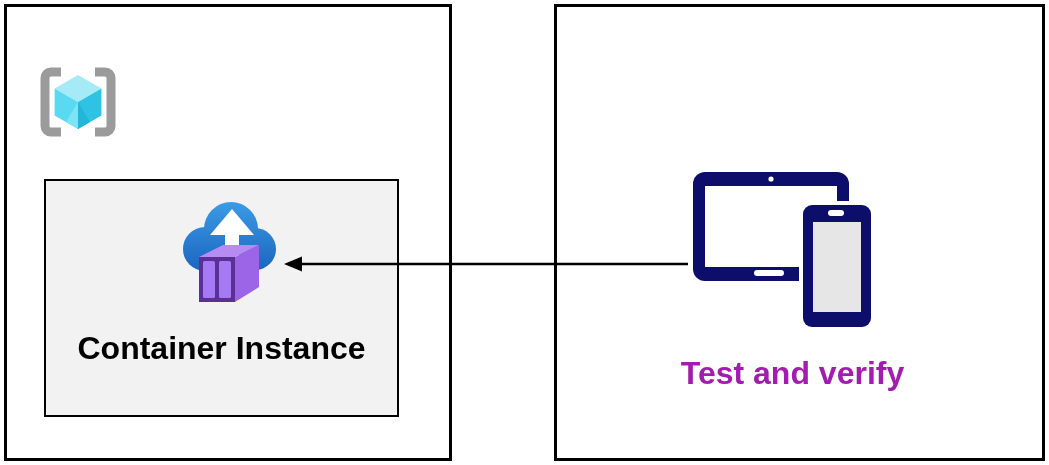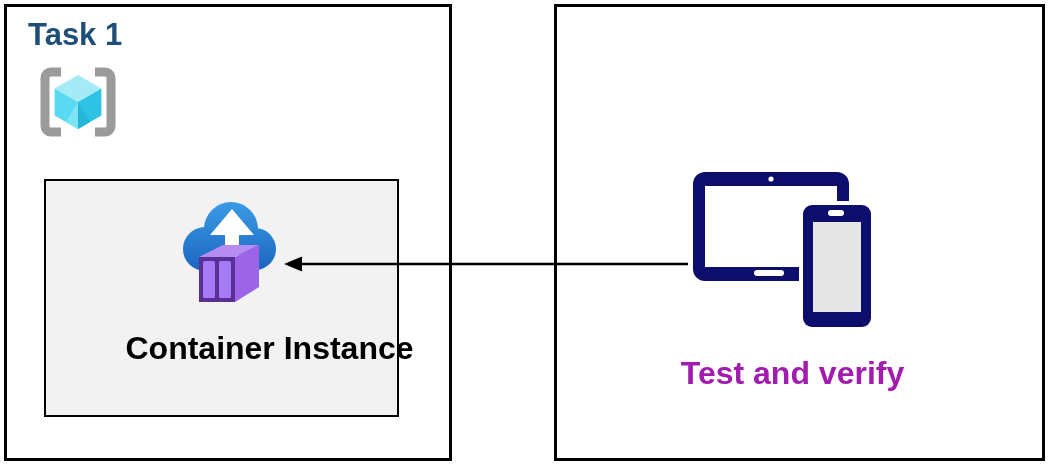--- a/index.html
+++ b/index.html
@@ -50,21 +50,20 @@
   }
   #container-label {
     position: absolute;
     left: 0; top: 149px;
     width: 100%;
     text-align: center;
     font-size: 32px;
     font-weight: bold;
     color: #000000;
     white-space: nowrap;
-    margin-left: 48px;
   }
 
   #devices-icon {
     position: absolute;
     left: 131px; top: 159px;
     width: 190px; height: 165px;
   }
   #test-label {
     position: absolute;
     left: 0; top: 348px;
@@ -80,21 +79,20 @@
     position: absolute;
     left: 0; top: 0;
     width: 1049px; height: 465px;
     pointer-events: none;
   }
 </style>
 </head>
 <body>
 
 <div class="task-box" id="task1-box">
-  <div class="task-title" id="task1-title">Task 1</div>
 
   <svg id="rg-icon" viewBox="0 0 84 78" aria-hidden="true">
     <path d="M 25,9 H 15 a 6,6 0 0 0 -6,6 V 63 a 6,6 0 0 0 6,6 H 25" fill="none" stroke="#9B9B9B" stroke-width="9"></path>
     <path d="M 59,9 H 69 a 6,6 0 0 1 6,6 V 63 a 6,6 0 0 1 -6,6 H 59" fill="none" stroke="#9B9B9B" stroke-width="9"></path>
     <polygon points="42,12 65.4,25.5 42,39 18.6,25.5" fill="#A4EAF7"></polygon>
     <polygon points="18.6,25.5 42,39 42,66 18.6,52.5" fill="#5ADAF2"></polygon>
     <polygon points="42,39 42,66 30,59" fill="#7DE4F6"></polygon>
     <polygon points="65.4,25.5 65.4,52.5 42,66 42,39" fill="#2EC2E4"></polygon>
     <polygon points="42,39 42,66 54,59" fill="#25B5D8"></polygon>
   </svg>

